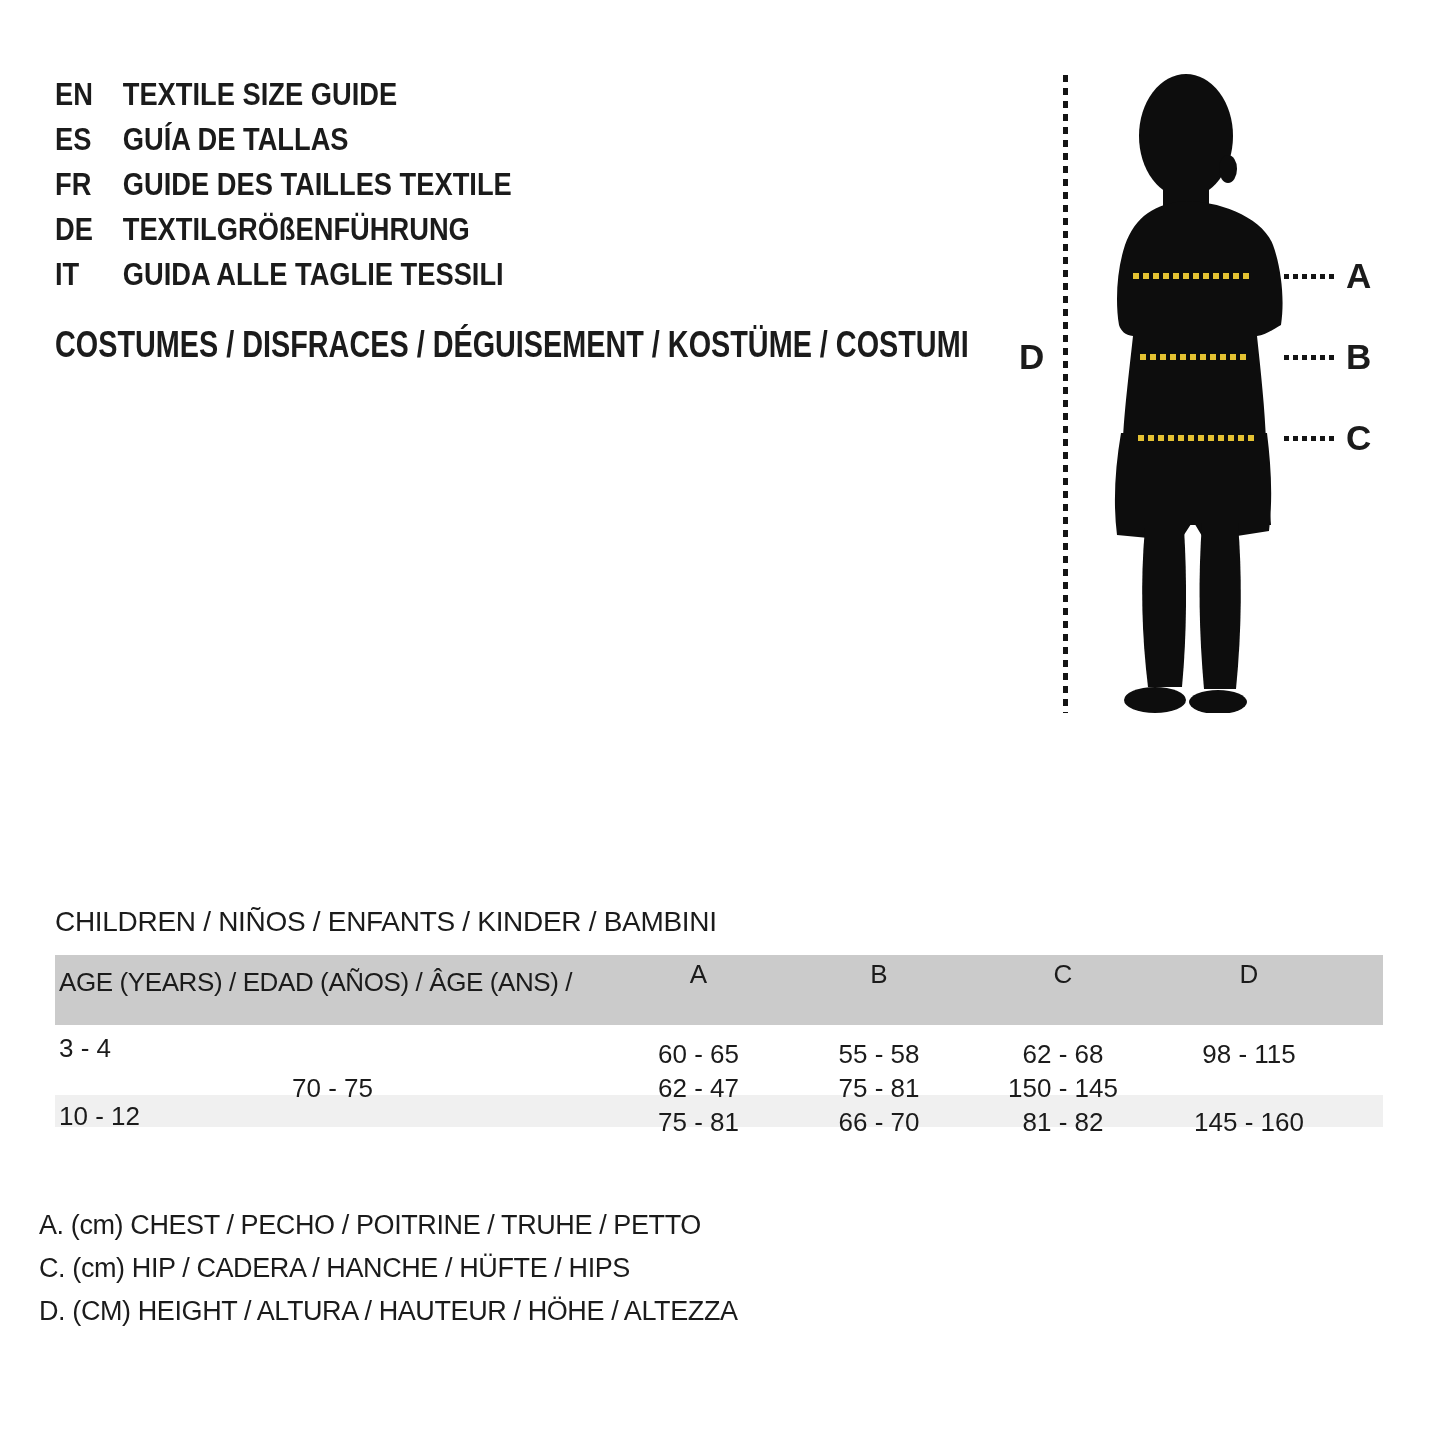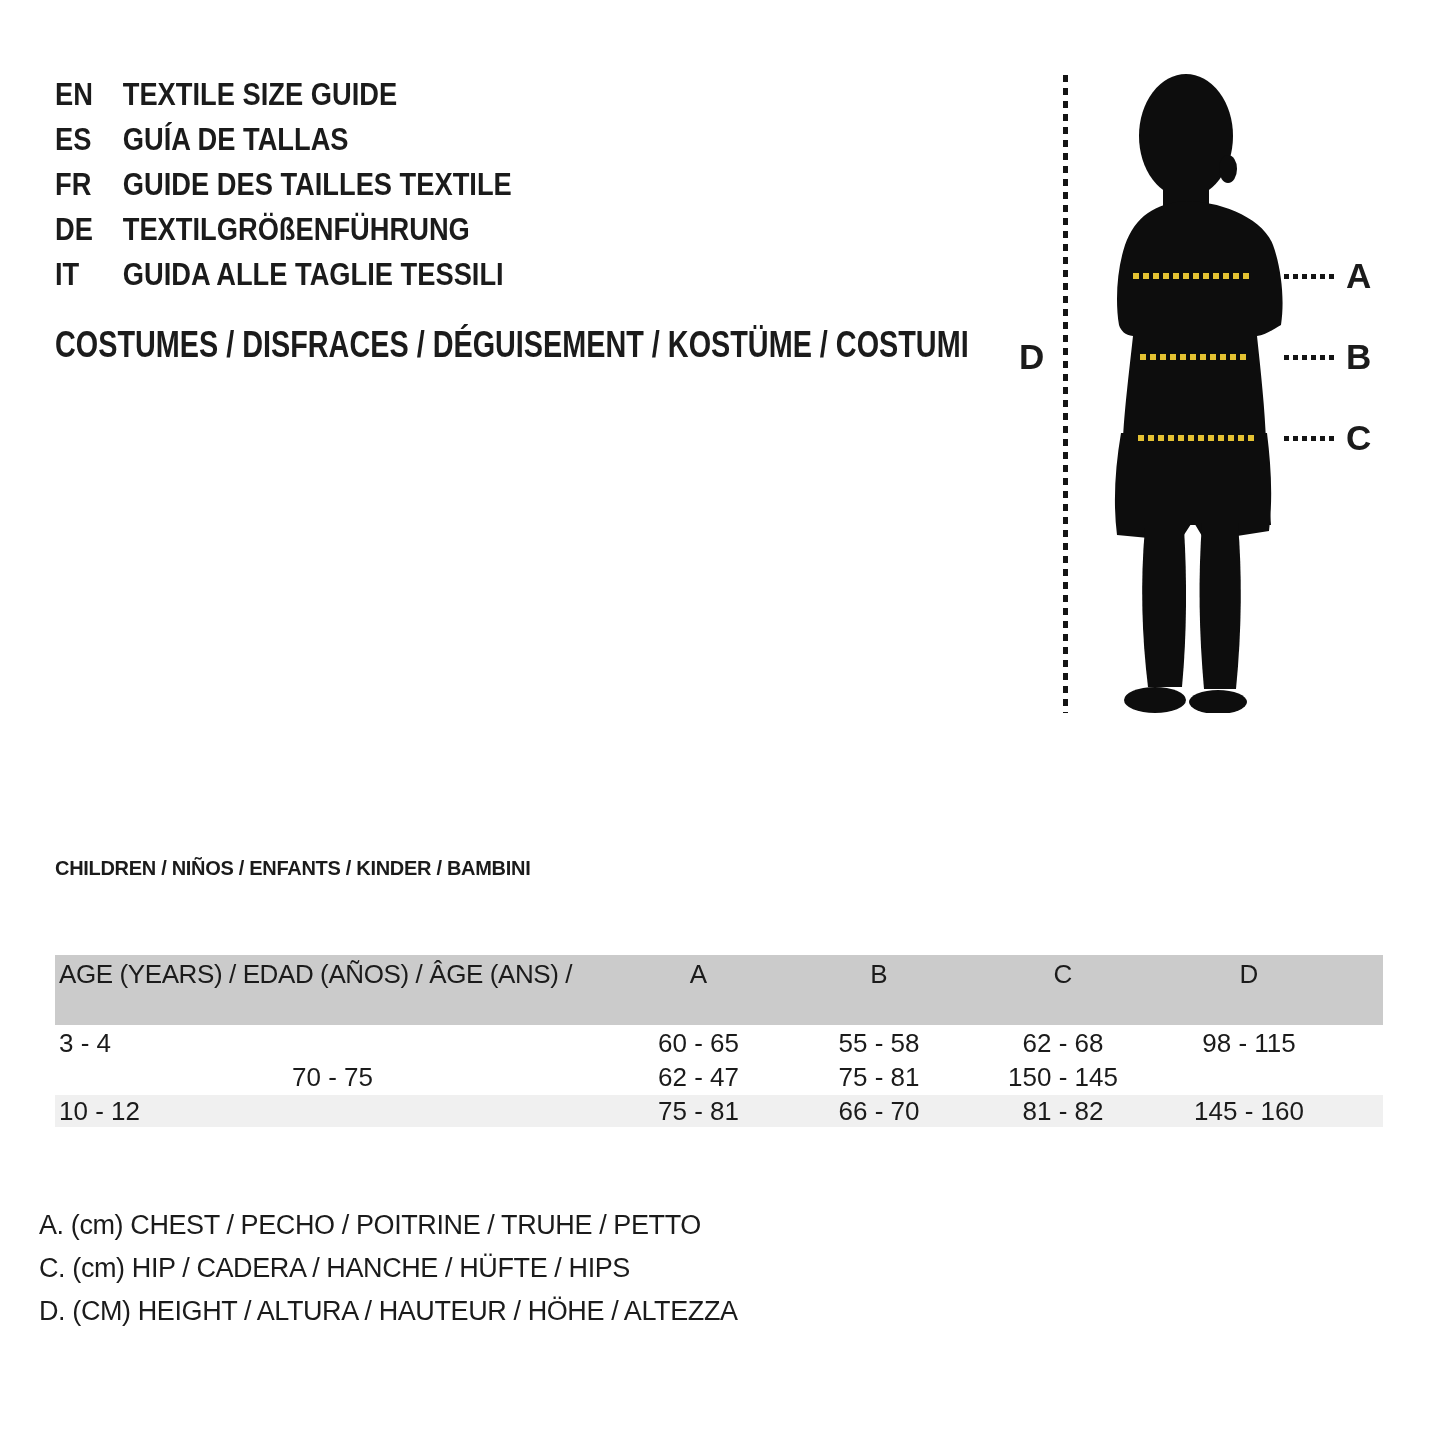--- a/index.html
+++ b/index.html
@@ -39,32 +39,32 @@
   .leader-line {
     position:absolute; height:5px; width:52px; left:1284px;
     background:repeating-linear-gradient(to right,#141414 0 5px,transparent 5px 9px);
   }
   .measure-label {
     position:absolute; font-size:35px; font-weight:700; line-height:35px;
   }
 
   
   .section-title {
-    position:absolute; left:55px; top:857px;
-    font-size:20px; letter-spacing:-0.3px; white-space:nowrap;font-weight:bold;
+    position:absolute; left:55px; top:906px;
+    font-size:28px; letter-spacing:-0.3px; white-space:nowrap;
   }
   .size-table { position:absolute; left:55px; top:955px; width:1328px; }
   .t-grid { display:grid; grid-template-columns:555px 177px 184px 184px 188px 40px; }
   .t-header { background:#cbcbcb; height:70px; font-size:26px; }
-  .age-cell { padding:4px 0 0 4px; line-height:31px; letter-spacing:-0.4px; }
+  .age-cell { padding:12px 0 0 4px; line-height:31px; letter-spacing:-0.4px; }
   .col-head { text-align:center; padding-top:4px; }
   .t-row { height:32px; align-items:center; font-size:26px; margin-top:2px; background:#ffffff; }
   .t-row.alt { background:#f0f0f0; }
   .t-row .age { padding-left:4px; }
-  .t-row .val { text-align:center; }
+  .t-row .val { text-align:center;margin-top:12px; }
 
   
   .legend { position:absolute; left:39px; top:1204px; }
   .legend-item { height:43px; display:flex; align-items:center;
     font-size:27px; letter-spacing:-0.4px; white-space:nowrap; }
 </style>
 </head>
 <body>
 
 <div class="lang-block">

